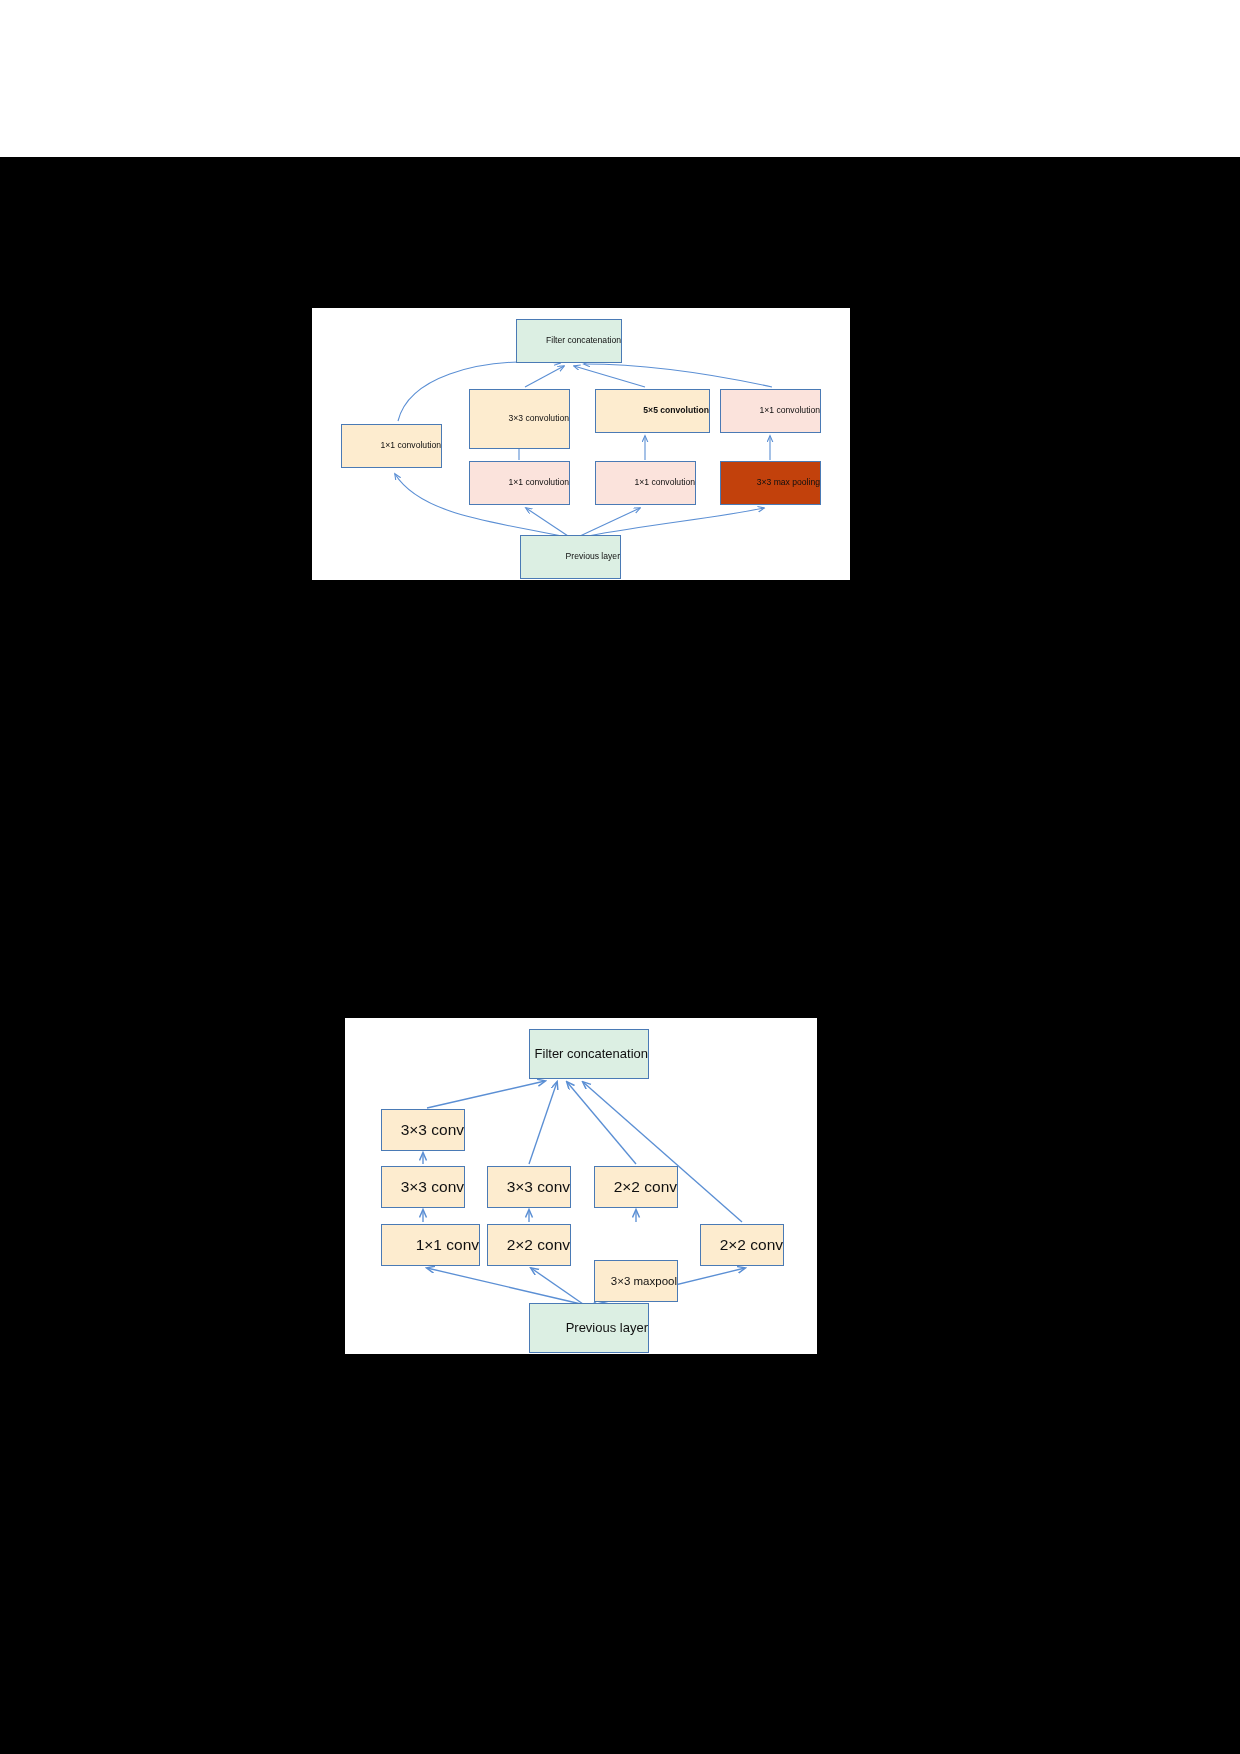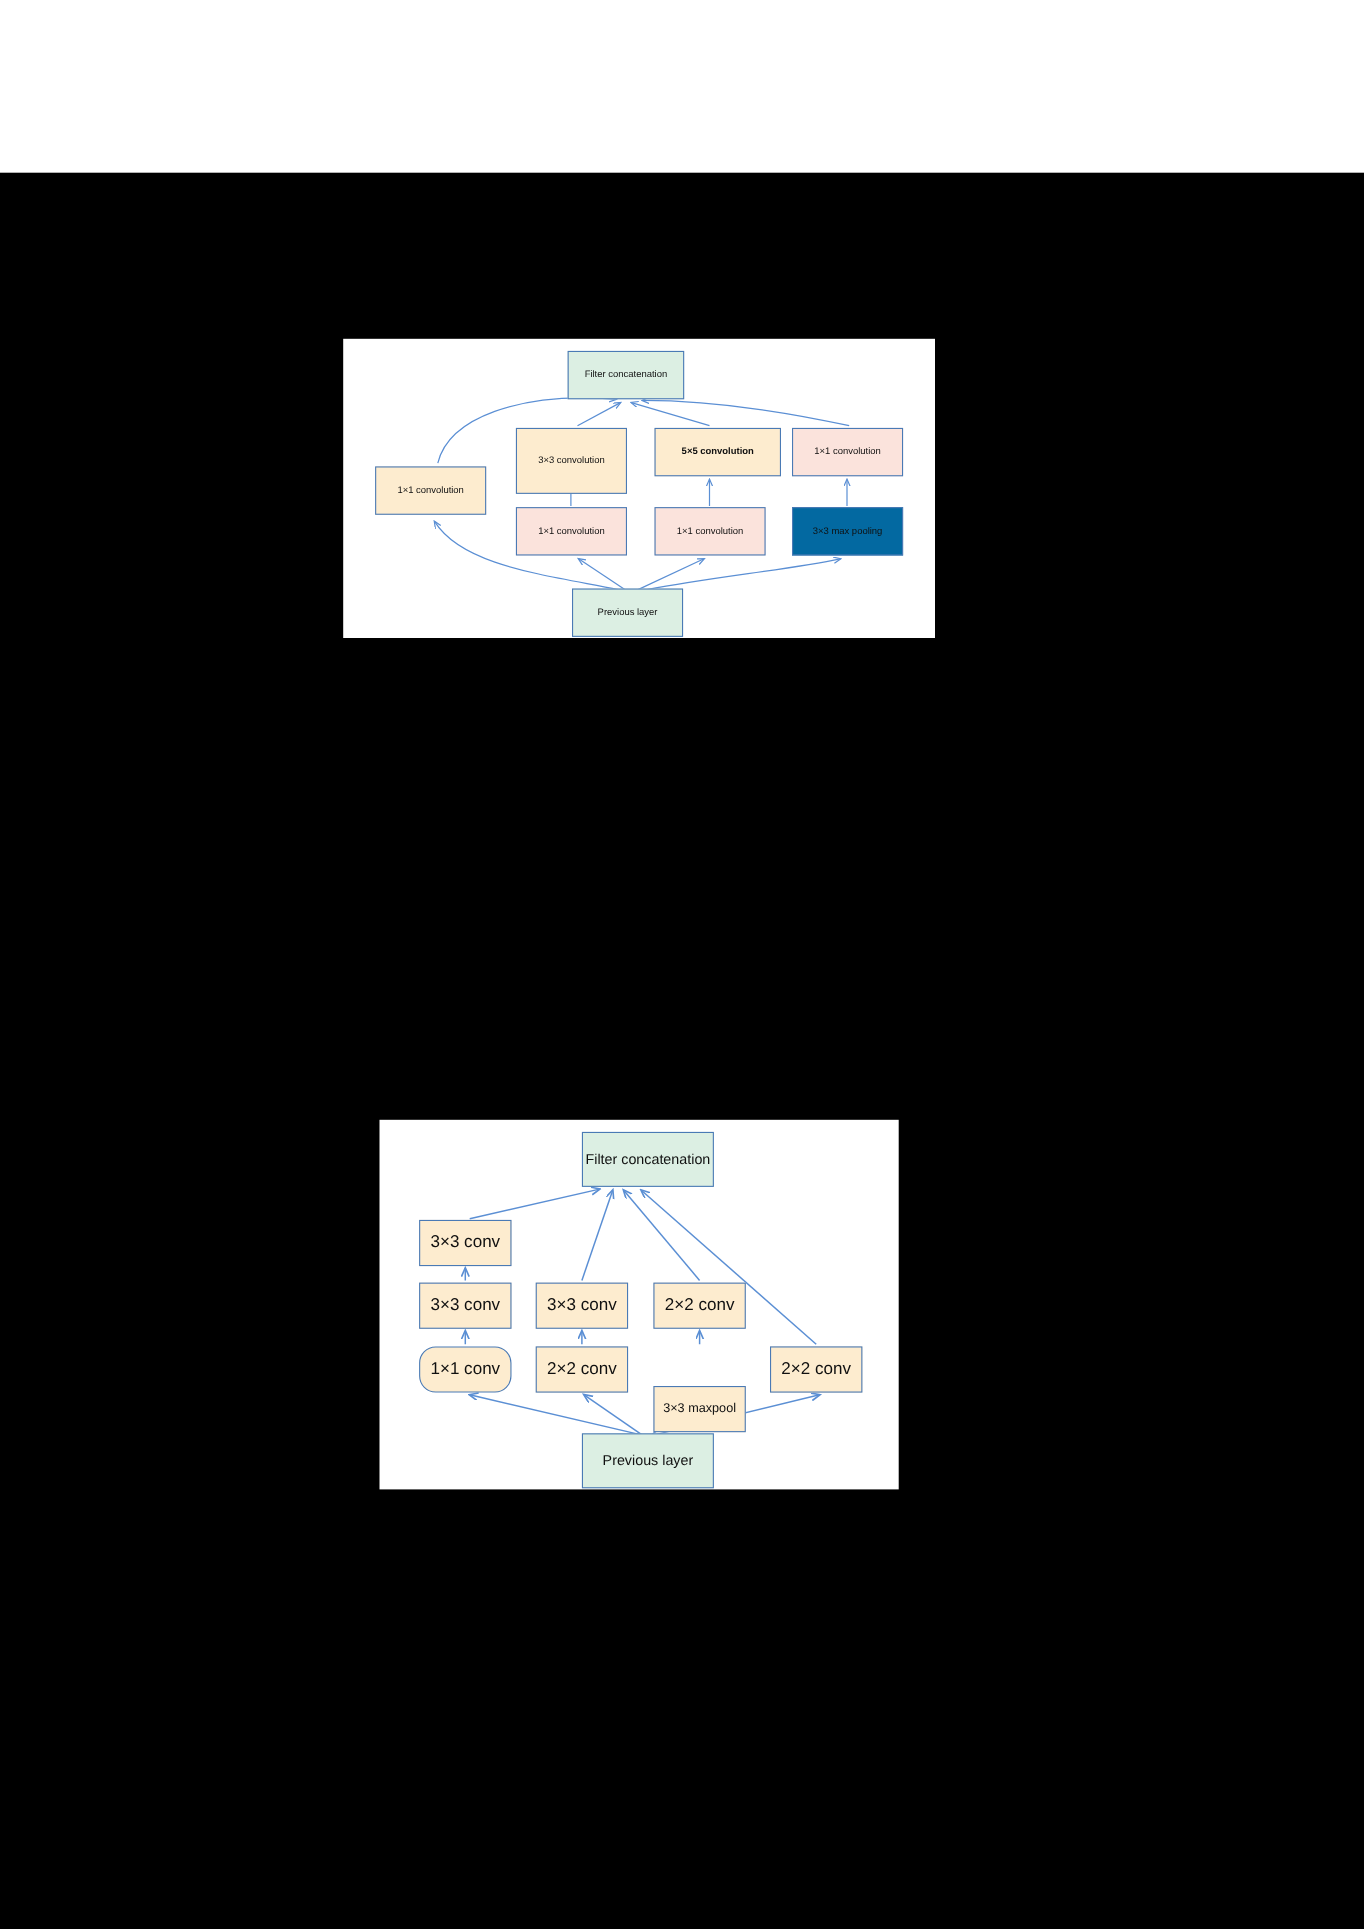--- a/index.html
+++ b/index.html
@@ -47,31 +47,31 @@
     pointer-events: none;
   }
 
   
   .node {
     position: absolute;
     box-sizing: border-box;
     border: 1.6px solid #4a7ab5;
     display: flex;
     align-items: center;
-    justify-content: center;
+    justify-content: flex-end;
     color: #101010;
     text-align: center;
     line-height: 1.1;
     white-space: nowrap;
     user-select: none;
   }
   .fill-green  { background: #dcefe3; }
   .fill-orange { background: #fdeccf; }
   .fill-pink   { background: #fbe3dc; }
-  .fill-purple { background: #0369a1; }
+  .fill-purple { background: #c2410c; }
 
   
   #figure-1 .node { font-size: 8.6px; }
   
   #figure-2 .node { font-size: 15.5px; }
   #figure-2 .node.small-label { font-size: 11.5px; margin-top: 36px; }
 </style>
 </head>
 <body>
 
@@ -182,21 +182,21 @@
       </div>
       <div class="node fill-orange" style="left:36px; top:148px; width:84px; height:42px;">
         <span>3×3 conv</span>
       </div>
       <div class="node fill-orange" style="left:142px; top:148px; width:84px; height:42px;">
         <span>3×3 conv</span>
       </div>
       <div class="node fill-orange" style="left:249px; top:148px; width:84px; height:42px;">
         <span>2×2 conv</span>
       </div>
-      <div class="node fill-orange" style="left:36px; top:206px; width:84px; height:42px;border-radius:15px;">
+      <div class="node fill-orange" style="left:36px; top:206px; width:99px; height:42px;">
         <span>1×1 conv</span>
       </div>
       <div class="node fill-orange" style="left:142px; top:206px; width:84px; height:42px;">
         <span>2×2 conv</span>
       </div>
       <div class="node fill-orange small-label" style="left:249px; top:206px; width:84px; height:42px;">
         <span>3×3 maxpool</span>
       </div>
       <div class="node fill-orange" style="left:355px; top:206px; width:84px; height:42px;">
         <span>2×2 conv</span>

